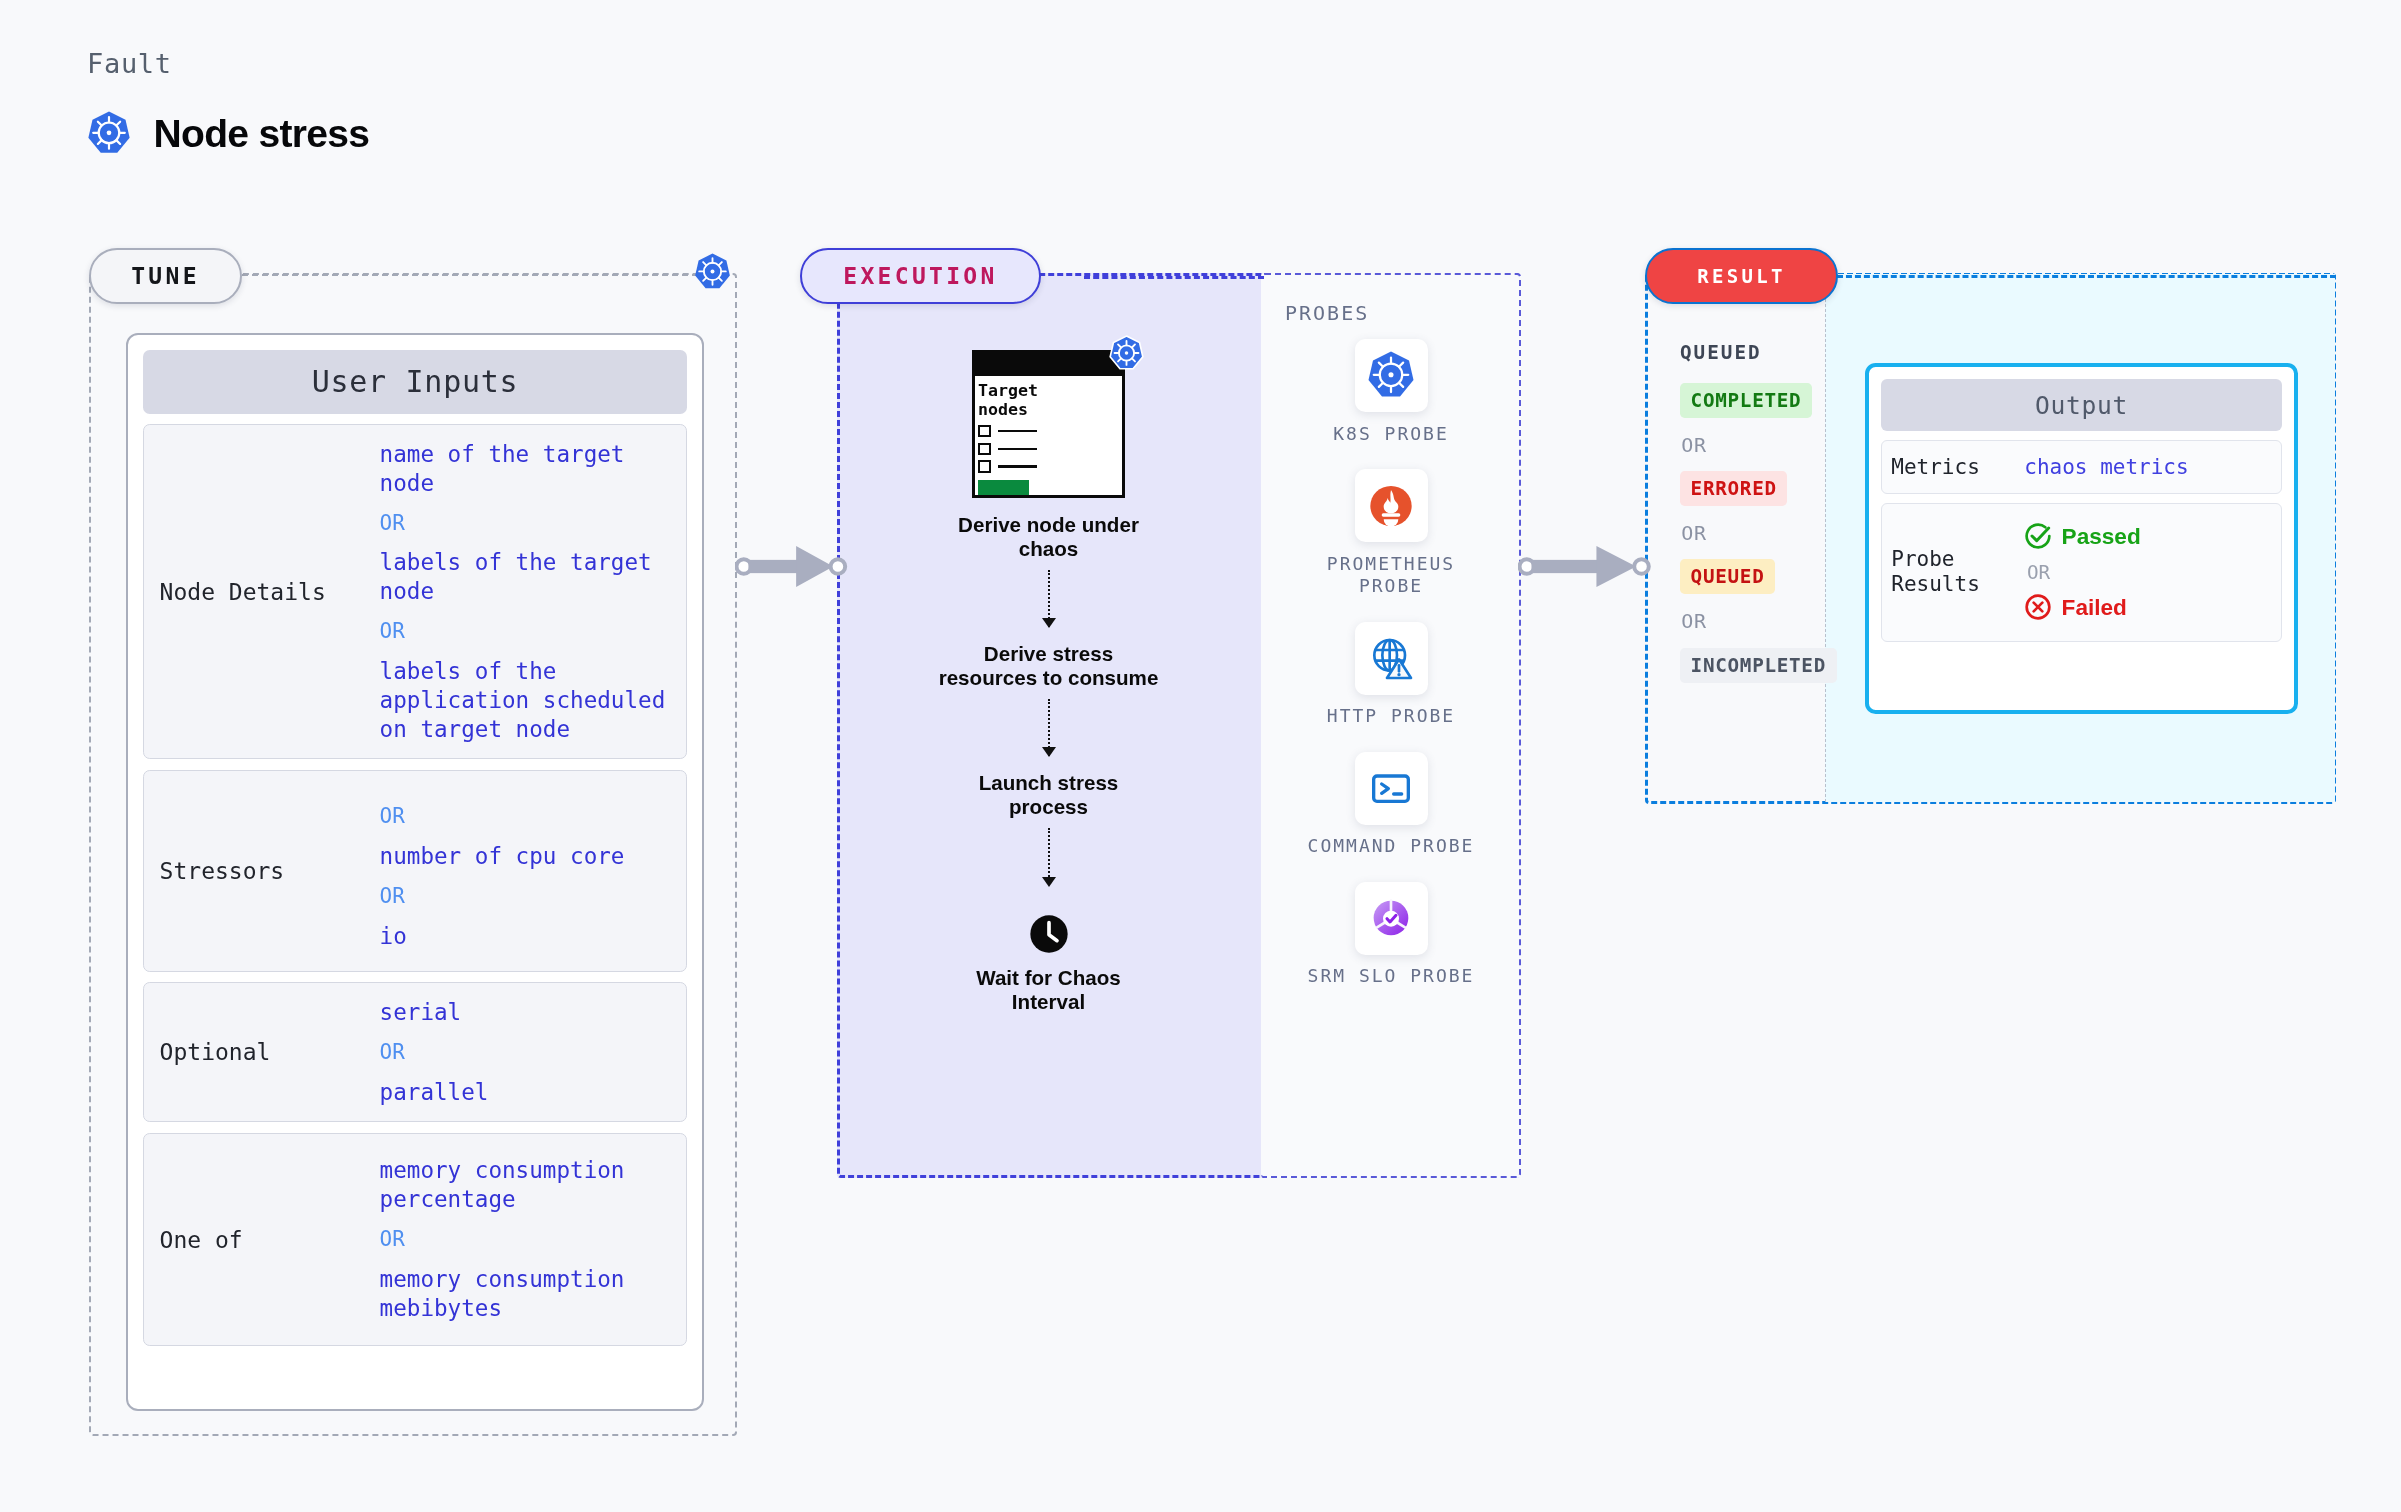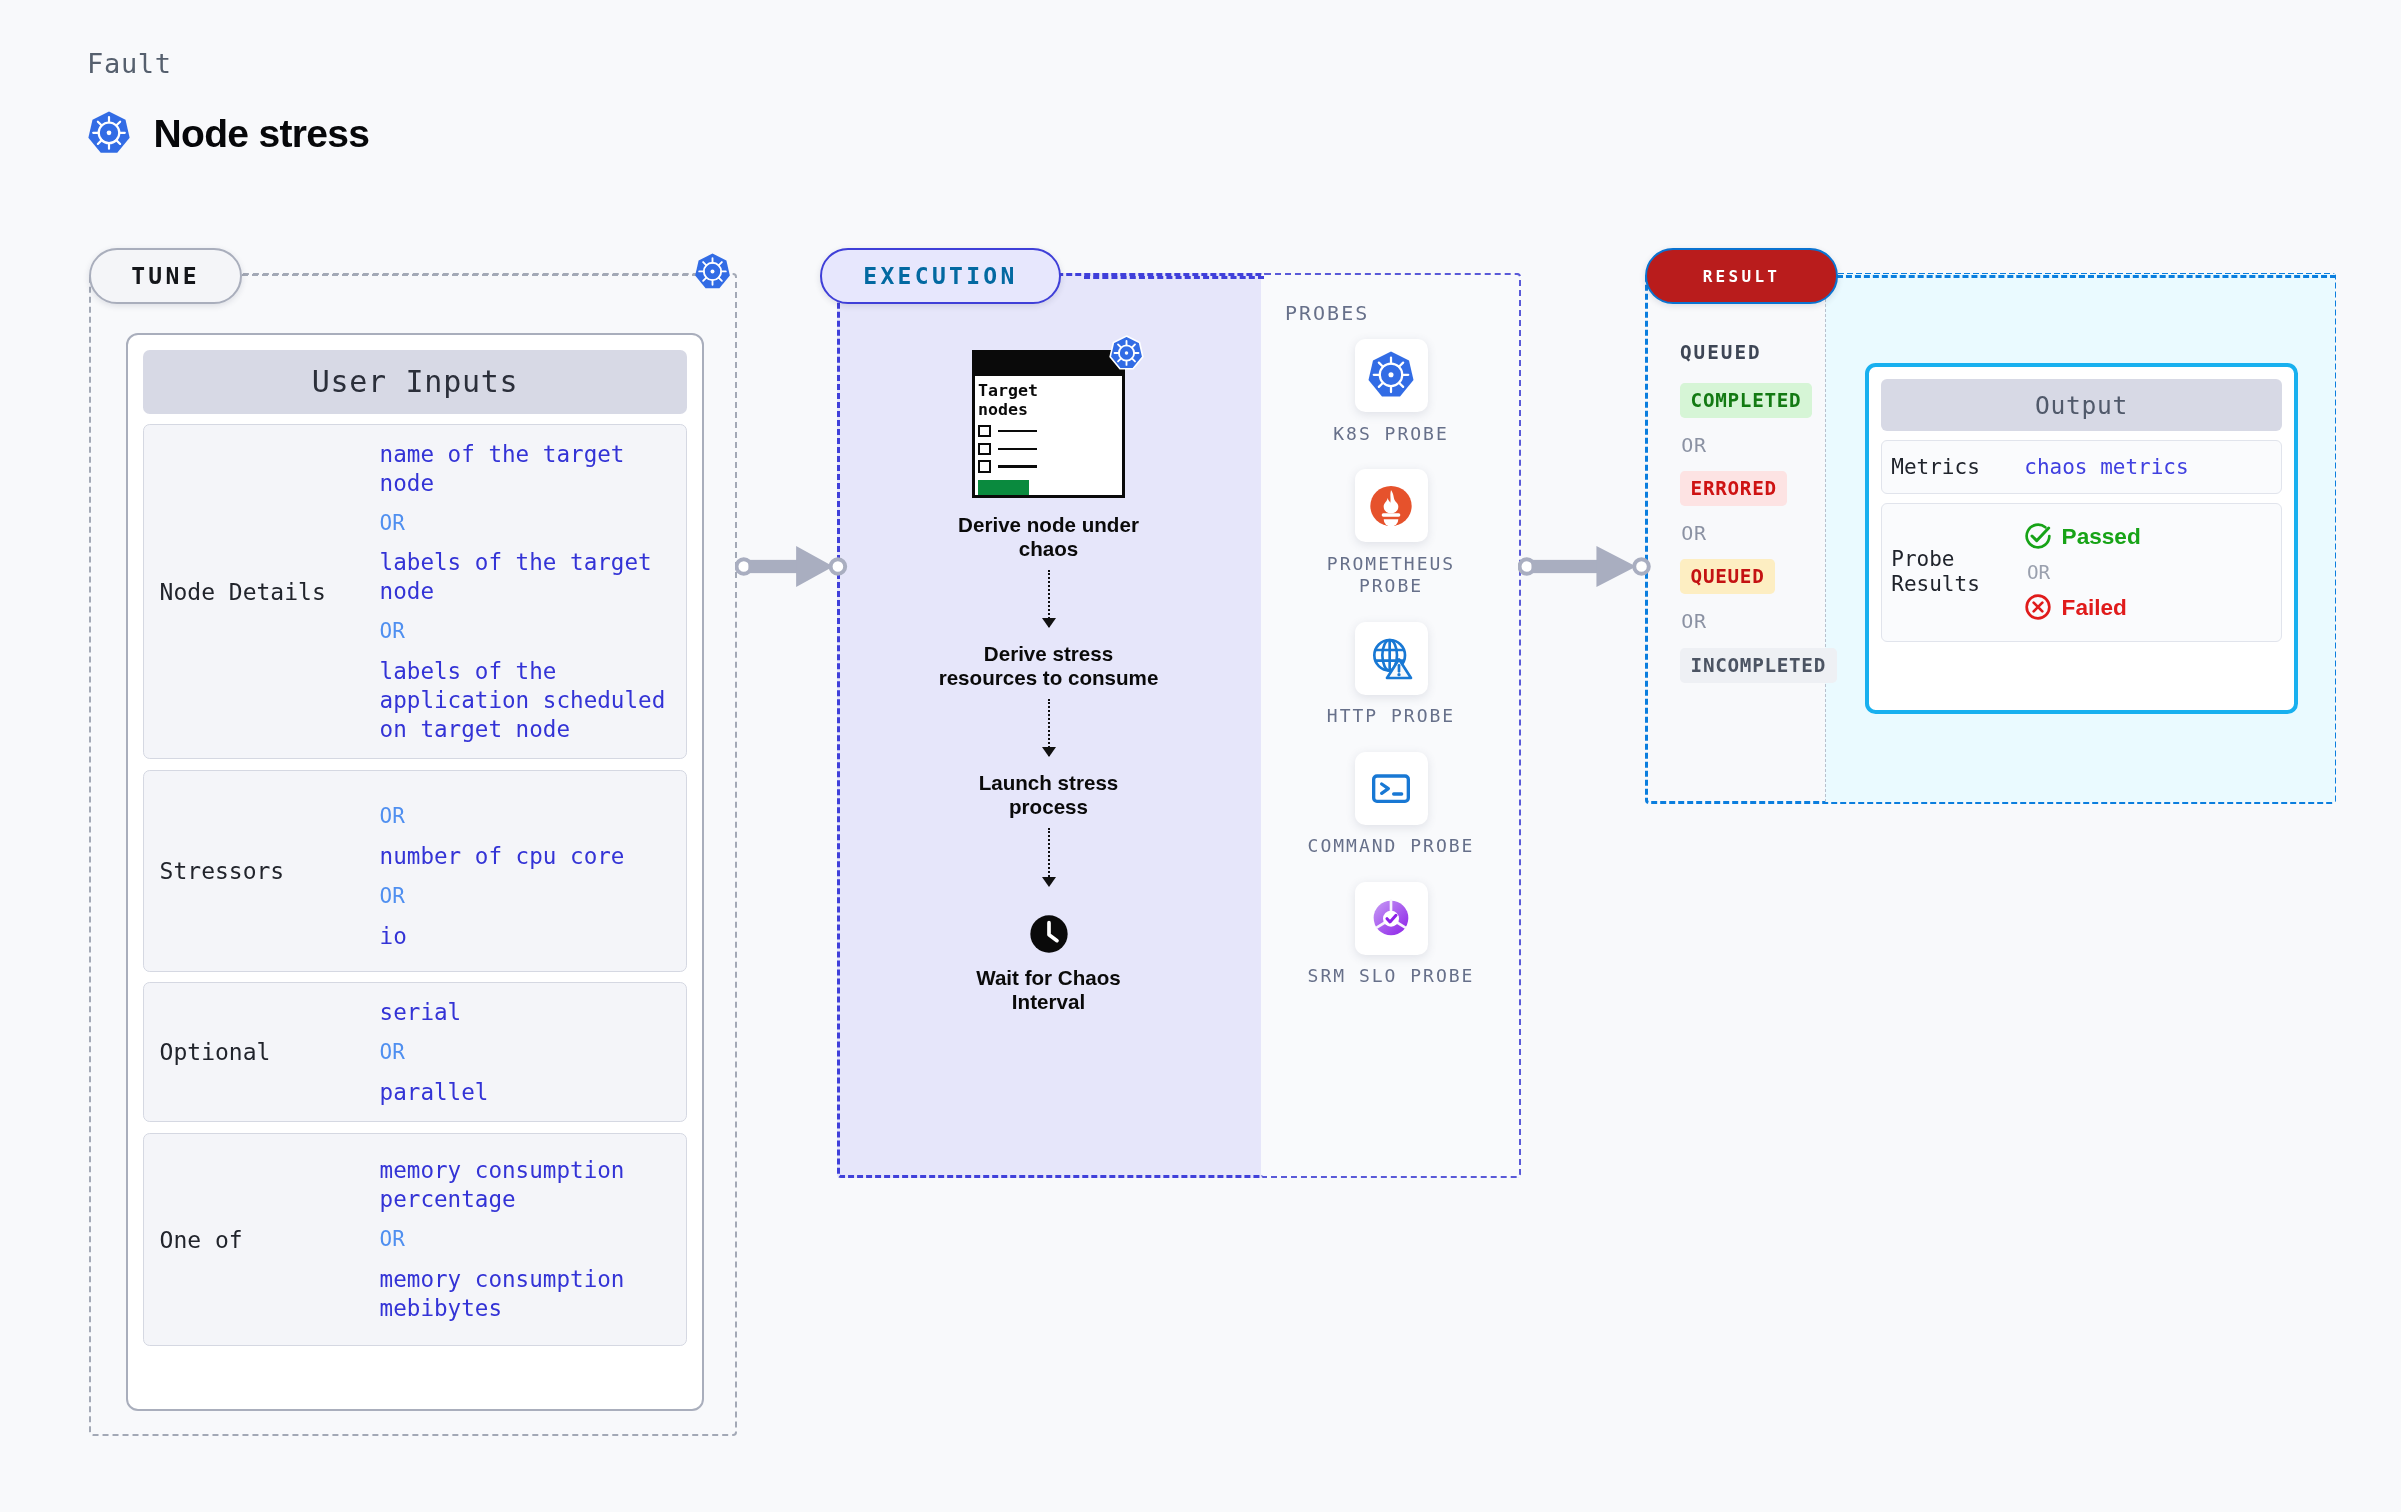--- a/index.html
+++ b/index.html
@@ -37,28 +37,28 @@
     font-family: "DejaVu Sans Mono", monospace;
     font-weight: bold; letter-spacing: 3.3px;
     box-shadow: 0 2px 6px rgba(30,40,70,.13);
   }
   #badge-tune {
     left: 89px; top: 248px; width: 153px; height: 56px;
     background: #f4f5f8; border: 2px solid #a9aebc; color: #14161a;
     font-size: 23px;
   }
   #badge-execution {
-    left: 820px; top: 248px; width: 241px; height: 56px;
-    background: #e7e7fd; border: 2.7px solid #3f3fd8; color: #0369a1;
+    left: 800px; top: 248px; width: 241px; height: 56px;
+    background: #e7e7fd; border: 2.7px solid #3f3fd8; color: #be185d;
     font-size: 23px;
   }
   #badge-result {
     left: 1645px; top: 248px; width: 193px; height: 56px;
-    background: #b91c1c; border: 2px solid #0b73d0; color: #ffffff;
-    font-size: 16px;
+    background: #ef4444; border: 2px solid #0b73d0; color: #ffffff;
+    font-size: 19px;
   }
 
   
   .dashed {
     position: absolute; border-radius: 4px;
   }
   #tune-frame {
     left: 89px; top: 273px; width: 648px; height: 1163px;
     border: 2.7px dashed #a3a9b6;
   }

